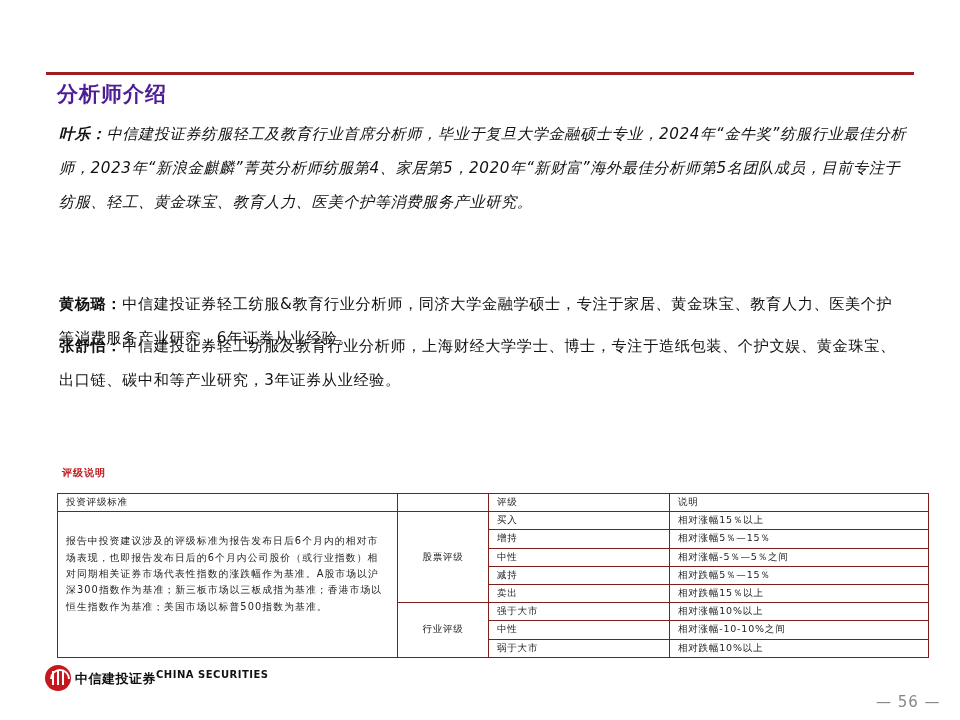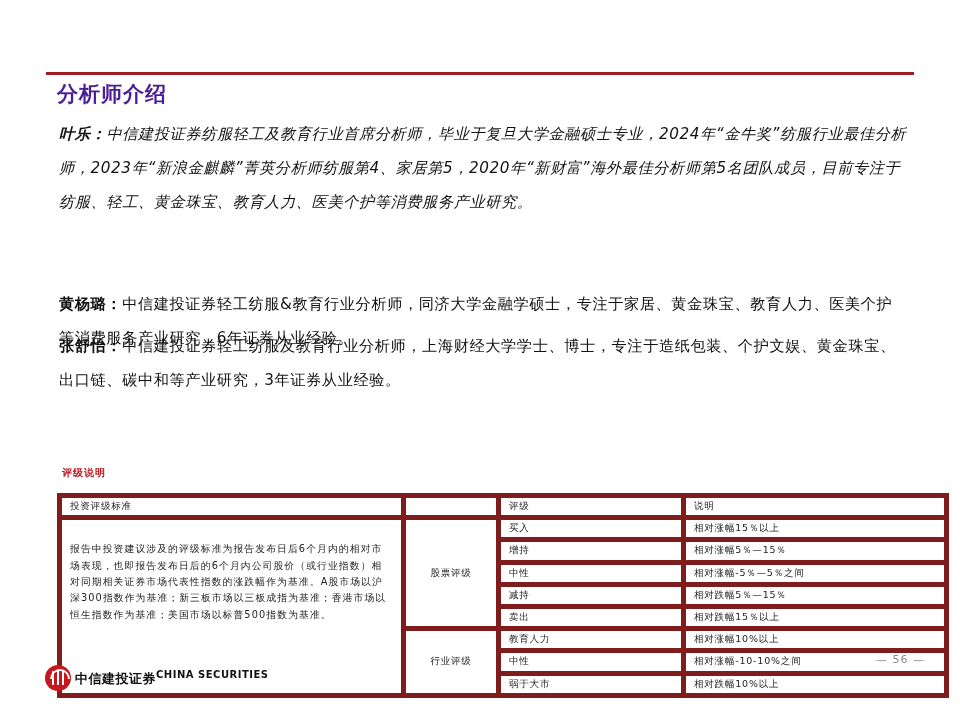--- a/index.html
+++ b/index.html
@@ -9,34 +9,34 @@
   }
   .topline { position: absolute; left: 46px; top: 72px; width: 868px; height: 3px; background: #a01c24; }
   .title { position: absolute; left: 57px; top: 80px; font-size: 21px; font-weight: bold; color: #4c1d95; letter-spacing: 1px; font-family: "DejaVu Serif", serif; }
   .bio { position: absolute; left: 59px; width: 848px; font-size: 15.2px; line-height: 34px; letter-spacing: 0.6px; color: #111; }
   .bio .name { font-weight: bold; }
   #bio1 { top: 117px; font-style: italic; }
   #bio2 { top: 240px; margin-top: 47px; }
   #bio3 { top: 329px; }
   .rating-title { position: absolute; left: 62px; top: 466px; font-size: 10px; font-weight: bold; color: #c0181f; letter-spacing: 1px; font-family: "DejaVu Serif", serif; }
   table.rt { position: absolute; left: 57px; top: 493px; border-collapse: collapse; font-size: 9.5px; color: #222; letter-spacing: 0.8px; }
-  table.rt td { border: 5px solid #7f1d1d; padding: 0 0 0 8px; height: 17.2px; vertical-align: middle; margin-top: 34px; }
+  table.rt td { border: 1px solid #7f1d1d; padding: 0 0 0 8px; height: 17.2px; vertical-align: middle; margin-top: 34px; }
   table.rt td.c1 { width: 323px; }
   table.rt td.c2 { width: 90px; text-align: center; padding-left: 0; }
   table.rt td.c3 { width: 172px; }
   table.rt td.c4 { width: 250px; }
   table.rt td.std { vertical-align: top; padding: 21px 8px 0 8px; line-height: 16.4px; font-size: 9.8px; letter-spacing: 1.1px; }
   .logo { position: absolute; left: 45px; top: 665px; display: flex; align-items: center; }
   .logo-mark { width: 26px; height: 26px; border-radius: 50%; background: #c8161e; position: relative; overflow: hidden; }
   .logo-mark .bar { position: absolute; background: #fff; width: 2px; top: 6px; height: 14px; }
   .logo-mark .arc { position: absolute; left: 5px; top: 4px; width: 16px; height: 8px; border: 2px solid #fff; border-bottom: none; border-radius: 10px 10px 0 0; }
   .logo-text { margin-left: 4px; display: flex; flex-direction: row; }
   .logo-cn { font-size: 13px; font-weight: bold; color: #111; letter-spacing: 0.5px; line-height: 15px; }
   .logo-en { font-size: 10px; font-weight: bold; color: #111; letter-spacing: 0.5px; line-height: 8px; }
-  .pageno { position: absolute; left: 876px; top: 653px; font-size: 11px; color: #888; letter-spacing: 1px; }
+  .pageno { position: absolute; left: 876px; top: 693px; font-size: 15px; color: #888; letter-spacing: 1px; }
 </style>
 </head>
 <body>
 
 <div class="topline"></div>
 <div class="title">分析师介绍</div>
 
 <div class="bio" id="bio1">
   <span class="name">叶乐：</span><span>中信建投证券纺服轻工及教育行业首席分析师，毕业于复旦大学金融硕士专业，2024年“金牛奖”纺服行业最佳分析师，2023年“新浪金麒麟”菁英分析师纺服第4、家居第5，2020年“新财富”海外最佳分析师第5名团队成员，目前专注于纺服、轻工、黄金珠宝、教育人力、医美个护等消费服务产业研究。</span>
 </div>
@@ -74,21 +74,21 @@
   <tr>
     <td class="c3">减持</td>
     <td class="c4">相对跌幅5％—15％</td>
   </tr>
   <tr>
     <td class="c3">卖出</td>
     <td class="c4">相对跌幅15％以上</td>
   </tr>
   <tr>
     <td class="c2" rowspan="3">行业评级</td>
-    <td class="c3">教育人力</td>
+    <td class="c3">强于大市</td>
     <td class="c4">相对涨幅10%以上</td>
   </tr>
   <tr>
     <td class="c3">中性</td>
     <td class="c4">相对涨幅-10-10%之间</td>
   </tr>
   <tr>
     <td class="c3">弱于大市</td>
     <td class="c4">相对跌幅10%以上</td>
   </tr>

